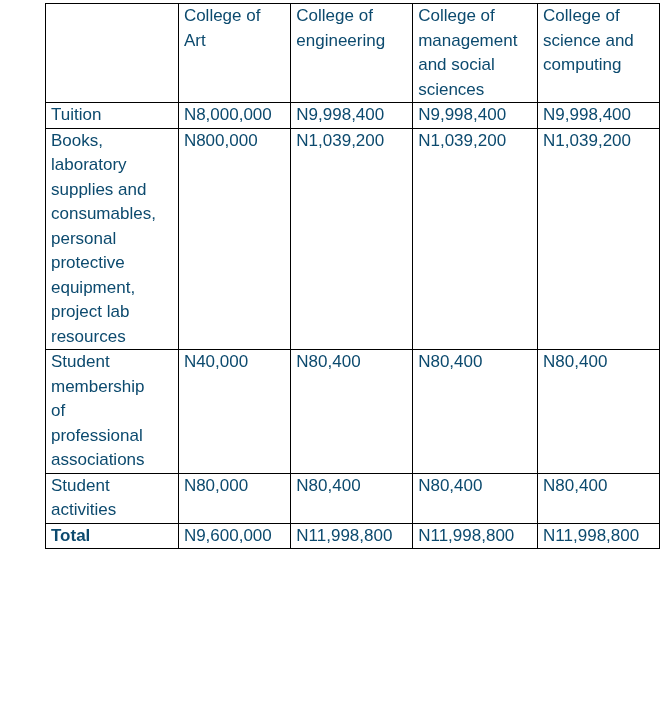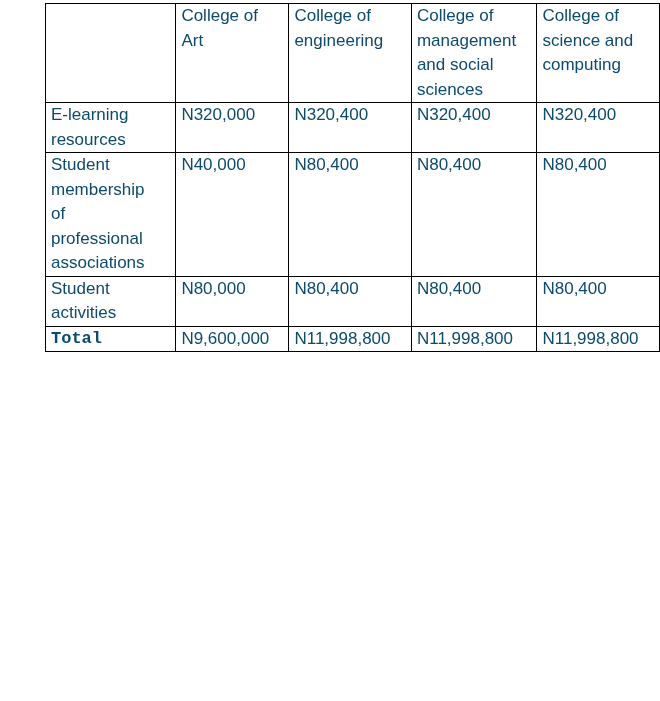--- a/index.html
+++ b/index.html
@@ -14,21 +14,21 @@
     border: 1px solid #000;
     vertical-align: top;
     padding: 0 4px 0 5px;
   }
   col.c0 { width: 141px; }
   col.c1 { width: 119px; }
   col.c2 { width: 129px; }
   col.c3 { width: 132px; }
   col.c4 { width: 129px; }
   tr.head td { height: 97px; }
-  td.bold { font-weight: bold; font-family: Liberation Mono, monospace; }
+  td.bold { font-weight: bold; }
   td.val { white-space: nowrap; }
 </style>
 </head>
 <body>
 
 <table>
   <colgroup>
       <col class="c0">
       <col class="c1">
       <col class="c2">
@@ -37,25 +37,32 @@
     </colgroup>
   <tbody id="tbody">
     <tr class="head">
       <td></td>
       <td>College of<br>Art</td>
       <td>College of<br>engineering</td>
       <td>College of<br>management<br>and social<br>sciences</td>
       <td>College of<br>science and<br>computing</td>
     </tr>
     <tr>
-      <td>E-learning<br>resources</td>
-      <td class="val">N320,000</td>
-      <td class="val">N320,400</td>
-      <td class="val">N320,400</td>
-      <td class="val">N320,400</td>
+      <td>Tuition</td>
+      <td class="val">N8,000,000</td>
+      <td class="val">N9,998,400</td>
+      <td class="val">N9,998,400</td>
+      <td class="val">N9,998,400</td>
+    </tr>
+    <tr>
+      <td>Books,<br>laboratory<br>supplies and<br>consumables,<br>personal<br>protective<br>equipment,<br>project lab<br>resources</td>
+      <td class="val">N800,000</td>
+      <td class="val">N1,039,200</td>
+      <td class="val">N1,039,200</td>
+      <td class="val">N1,039,200</td>
     </tr>
     <tr>
       <td>Student<br>membership<br>of<br>professional<br>associations</td>
       <td class="val">N40,000</td>
       <td class="val">N80,400</td>
       <td class="val">N80,400</td>
       <td class="val">N80,400</td>
     </tr>
     <tr>
       <td>Student<br>activities</td>

